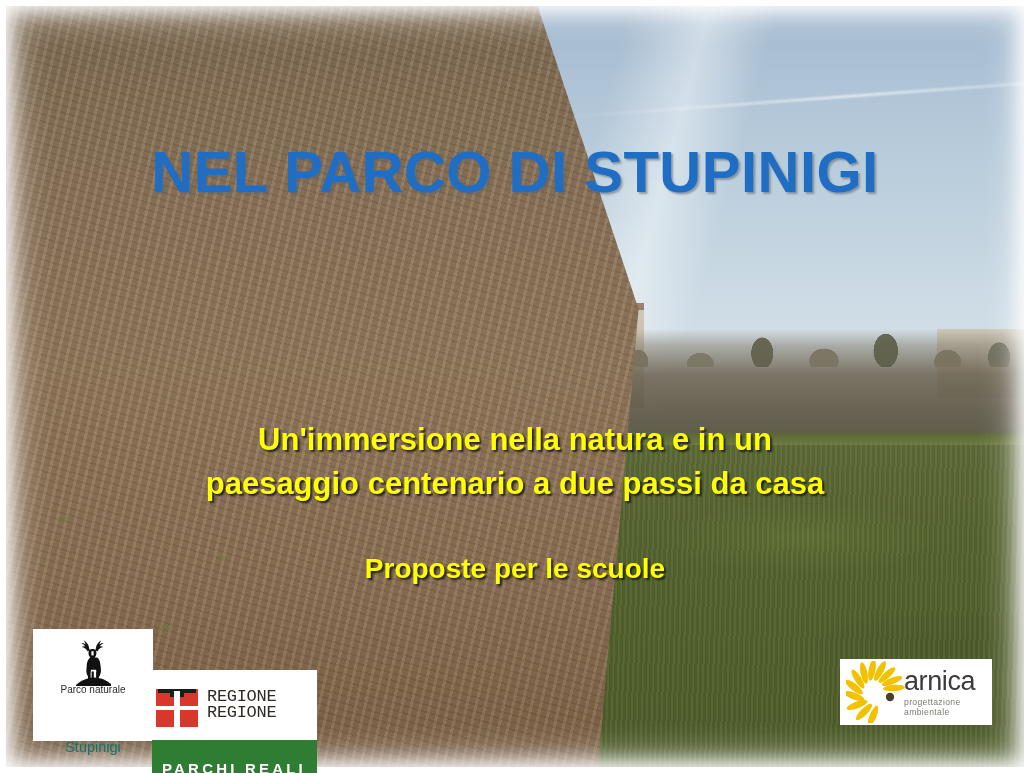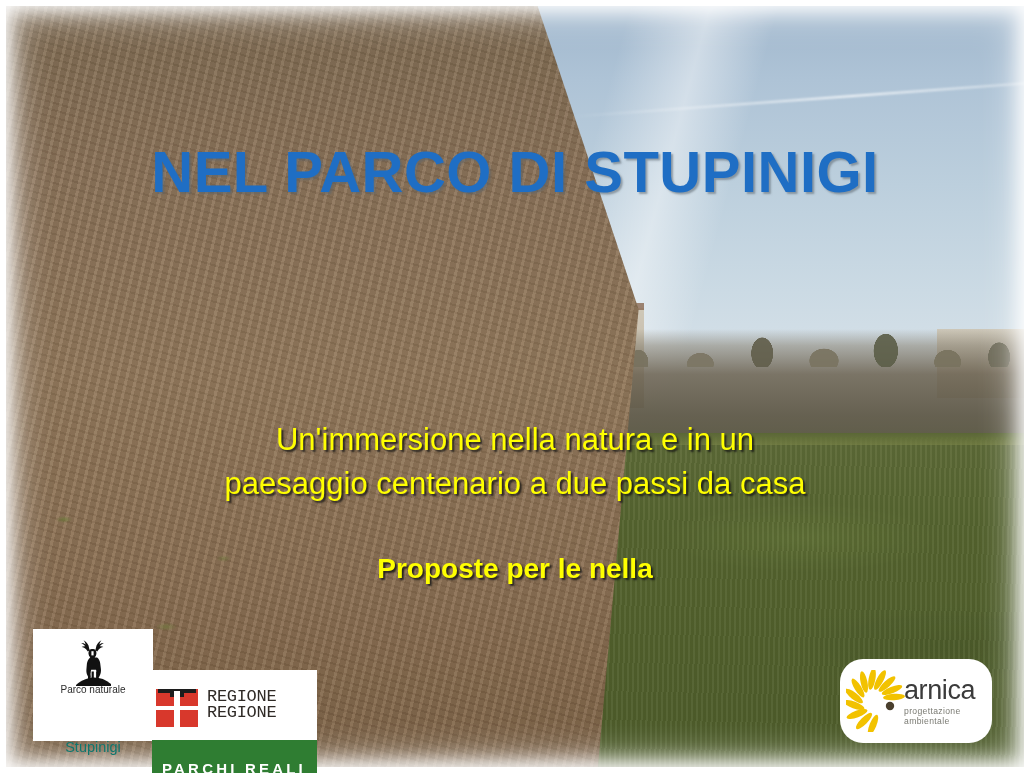--- a/index.html
+++ b/index.html
@@ -269,21 +269,21 @@
     white-space: nowrap;
   }
 
   .subtitle {
     position: absolute;
     left: 0;
     top: 418px;
     width: 100%;
     text-align: center;
     font-size: 31px;
-    font-weight: normal;
+    font-weight: bold;
     line-height: 1.42;
     color: #ffff00;
     text-shadow: 2px 2px 2px rgba(20,20,20,0.85);
   }
   .subtitle .line { display: block; }
 
   .tagline {
     position: absolute;
     left: 0;
     top: 553px;
@@ -374,26 +374,25 @@
     letter-spacing: 3.2px;
     padding: 20px 0 4px 10px;
     box-sizing: border-box;
   }
 
   
   #logo-arnica {
     left: 840px;
     top: 659px;
     width: 152px;
-    height: 84px;
+    height: 66px;
     display: flex;
     align-items: center;
     box-sizing: border-box;
     padding-left: 6px;
-    border-radius: 23px;
   }
   .arnica-mark {
     width: 62px;
     height: 62px;
     position: relative;
     flex: none;
   }
   .arnica-text {
     margin-left: -4px;
   }
@@ -440,21 +439,21 @@
     <div class="vignette"></div>
   </div>
 
   <div class="title">NEL PARCO DI STUPINIGI</div>
 
   <div class="subtitle">
     <span class="line">Un'immersione nella natura e in un</span>
     <span class="line">paesaggio centenario a due passi da casa</span>
   </div>
 
-  <div class="tagline">Proposte per le nella</div>
+  <div class="tagline">Proposte per le scuole</div>
 
   <div class="logo" id="logo-parco">
     <div class="deer-badge">
       <svg width="54" height="54" viewBox="0 0 54 54" aria-hidden="true">
         <g fill="#111111">
 
           <path d="M22.5 9.5 C21 6.5 19 5 17.5 4.2 C18.6 5.6 19.4 7 19.6 8.4 C18.2 7.4 16.6 7 15.2 7.1 C16.8 7.9 18.3 9 19.2 10.4 C17.9 10.2 16.6 10.4 15.6 10.9 C17.4 11.2 19 12 20.1 13.2 L21.8 15.4 L23.6 14.2 Z"></path>
           <path d="M30.5 9.5 C32 6.5 34 5 35.5 4.2 C34.4 5.6 33.6 7 33.4 8.4 C34.8 7.4 36.4 7 37.8 7.1 C36.2 7.9 34.7 9 33.8 10.4 C35.1 10.2 36.4 10.4 37.4 10.9 C35.6 11.2 34 12 32.9 13.2 L31.2 15.4 L29.4 14.2 Z"></path>
 
           <path d="M23.4 13.8 C22.4 15.6 22.2 17.6 22.9 19.2 L24.6 22.4 L28.4 22.4 L30 19.2 C30.7 17.6 30.5 15.6 29.5 13.8 C28.2 12.6 24.8 12.6 23.4 13.8 Z"></path>

